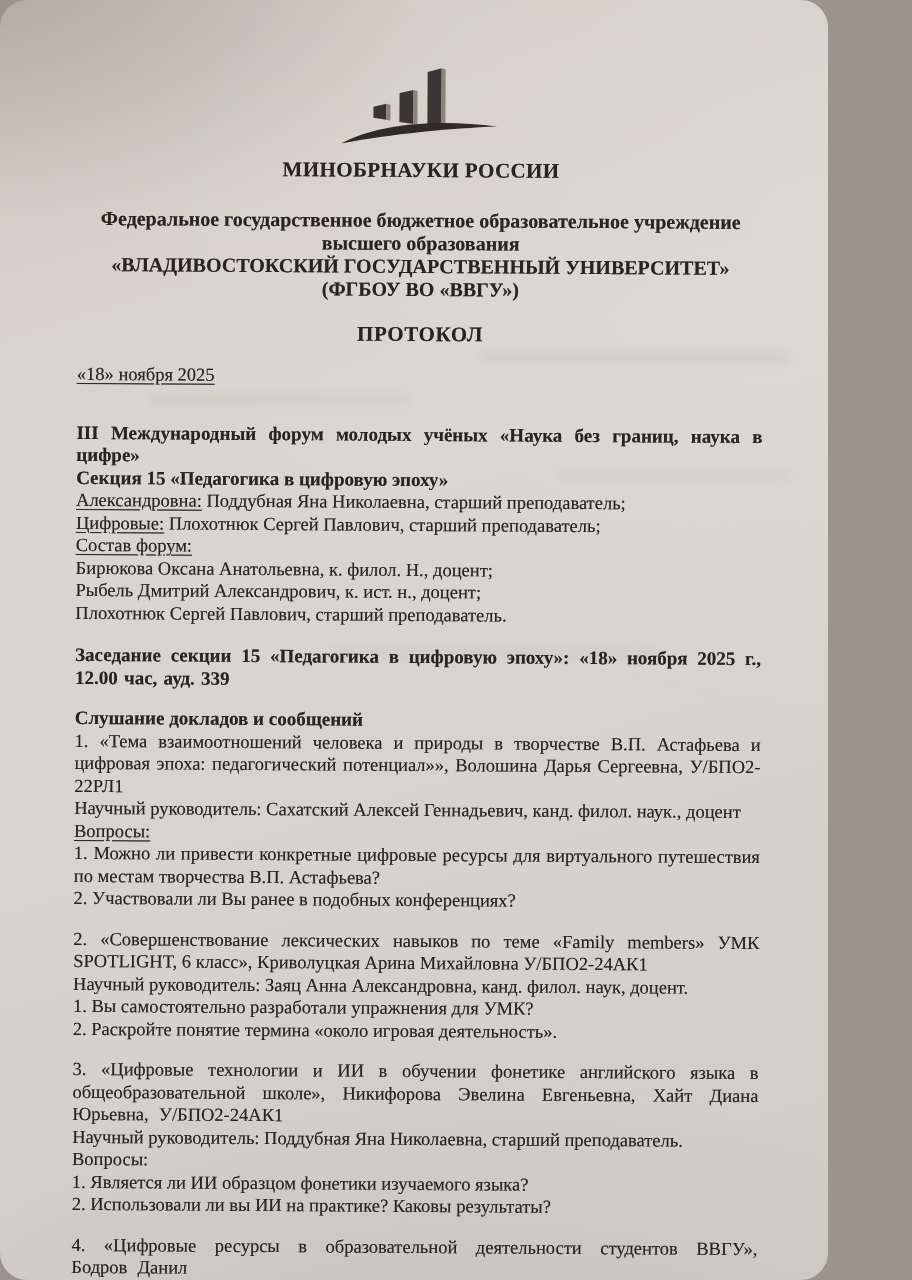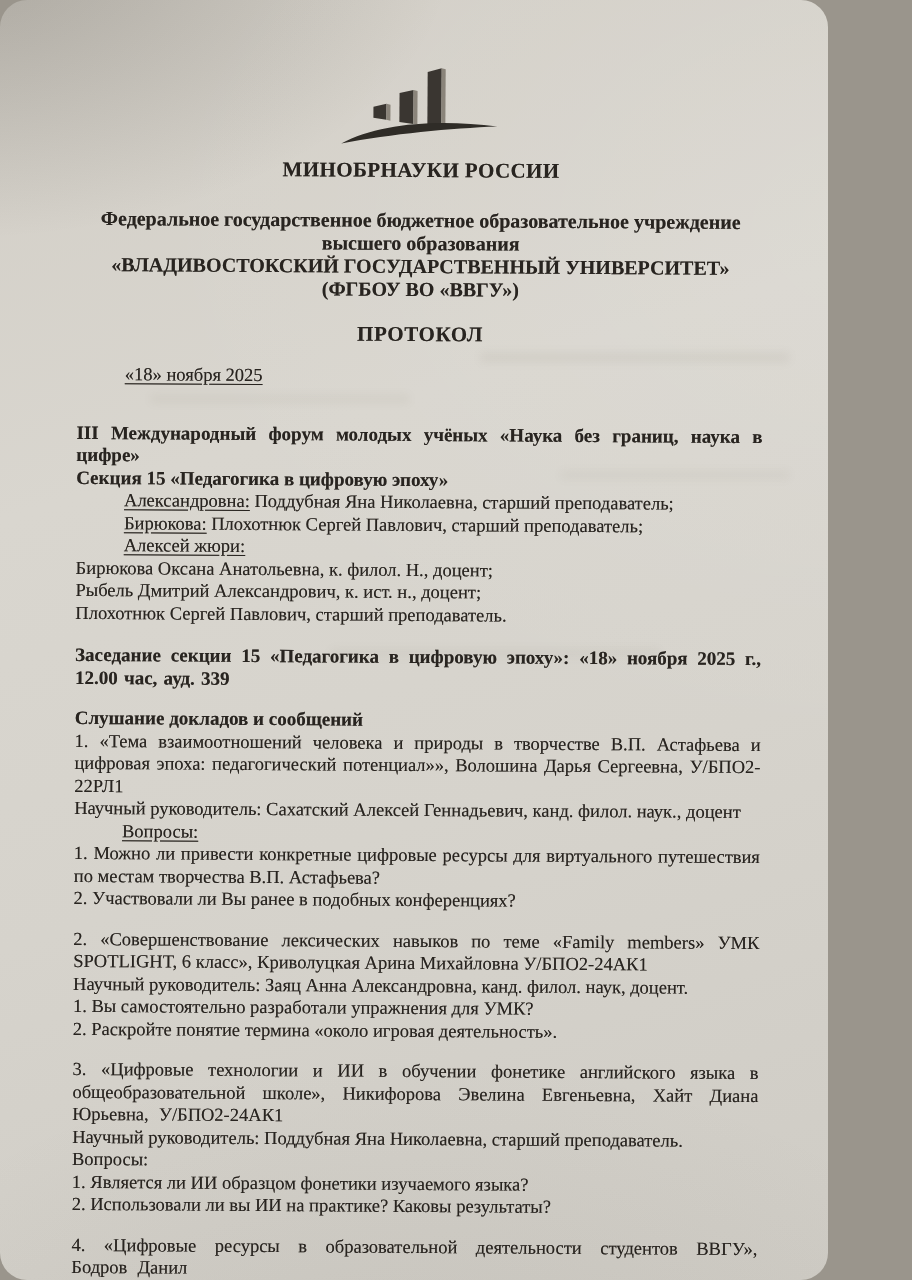--- a/index.html
+++ b/index.html
@@ -18,21 +18,21 @@
   }
   .content{
     position:absolute;inset:0;
     padding:64px 66px 0 76px;
     transform:rotate(.35deg);
     transform-origin:50% 40%;
     text-shadow:0 0 .5px rgba(45,40,33,.55);
   }
   p{margin:0;line-height:22.5px;font-size:18.5px;text-align:justify;}
   .b{font-weight:bold;font-size:19px;}
-  .u{text-decoration:underline;text-underline-offset:3px;margin-left:48px;}
+  .u{text-decoration:underline;text-underline-offset:3px;}
   .logo{display:block;margin:0 auto 8px auto;}
   .ministry{text-align:center;font-weight:bold;font-size:21px;line-height:26px;letter-spacing:.4px;}
   .inst{margin-top:26px;}
   .inst div{text-align:center;font-weight:bold;font-size:20px;line-height:23px;}
   .doc-title{margin-top:20px;text-align:center;font-weight:bold;font-size:21px;line-height:26px;letter-spacing:.6px;}
   .date-line{margin-top:18px;text-align:left;}
   .event-block{margin-top:36px;}
   .session{margin-top:20px;word-spacing:1.5px;}
   .agenda-heading{margin-top:18px;}
   .item{margin-top:18px;}
@@ -79,22 +79,22 @@
     </div>
 
     <div class="doc-title">ПРОТОКОЛ</div>
 
     <p class="date-line"><span class="u">«18» ноября 2025</span></p>
 
     <div class="event-block">
       <p class="b">III Международный форум молодых учёных «Наука без границ, наука в цифре»</p>
       <p class="b">Секция 15 «Педагогика в цифровую эпоху»</p>
       <p><span class="u">Александровна:</span> <span>Поддубная Яна Николаевна, старший преподаватель;</span></p>
-      <p><span class="u">Бирюкова:</span> <span>Плохотнюк Сергей Павлович, старший преподаватель;</span></p>
-      <p><span class="u">Алексей жюри:</span></p>
+      <p><span class="u">Цифровые:</span> <span>Плохотнюк Сергей Павлович, старший преподаватель;</span></p>
+      <p><span class="u">Состав форум:</span></p>
       <p>Бирюкова Оксана Анатольевна, к. филол. Н., доцент;</p>
       <p>Рыбель Дмитрий Александрович, к. ист. н., доцент;</p>
       <p>Плохотнюк Сергей Павлович, старший преподаватель.</p>
     </div>
 
     <p class="b session">Заседание секции 15 «Педагогика в цифровую эпоху»: «18» ноября 2025 г., 12.00 час, ауд. 339</p>
 
     <p class="b agenda-heading">Слушание докладов и сообщений</p>
 
     <div class="item first">

